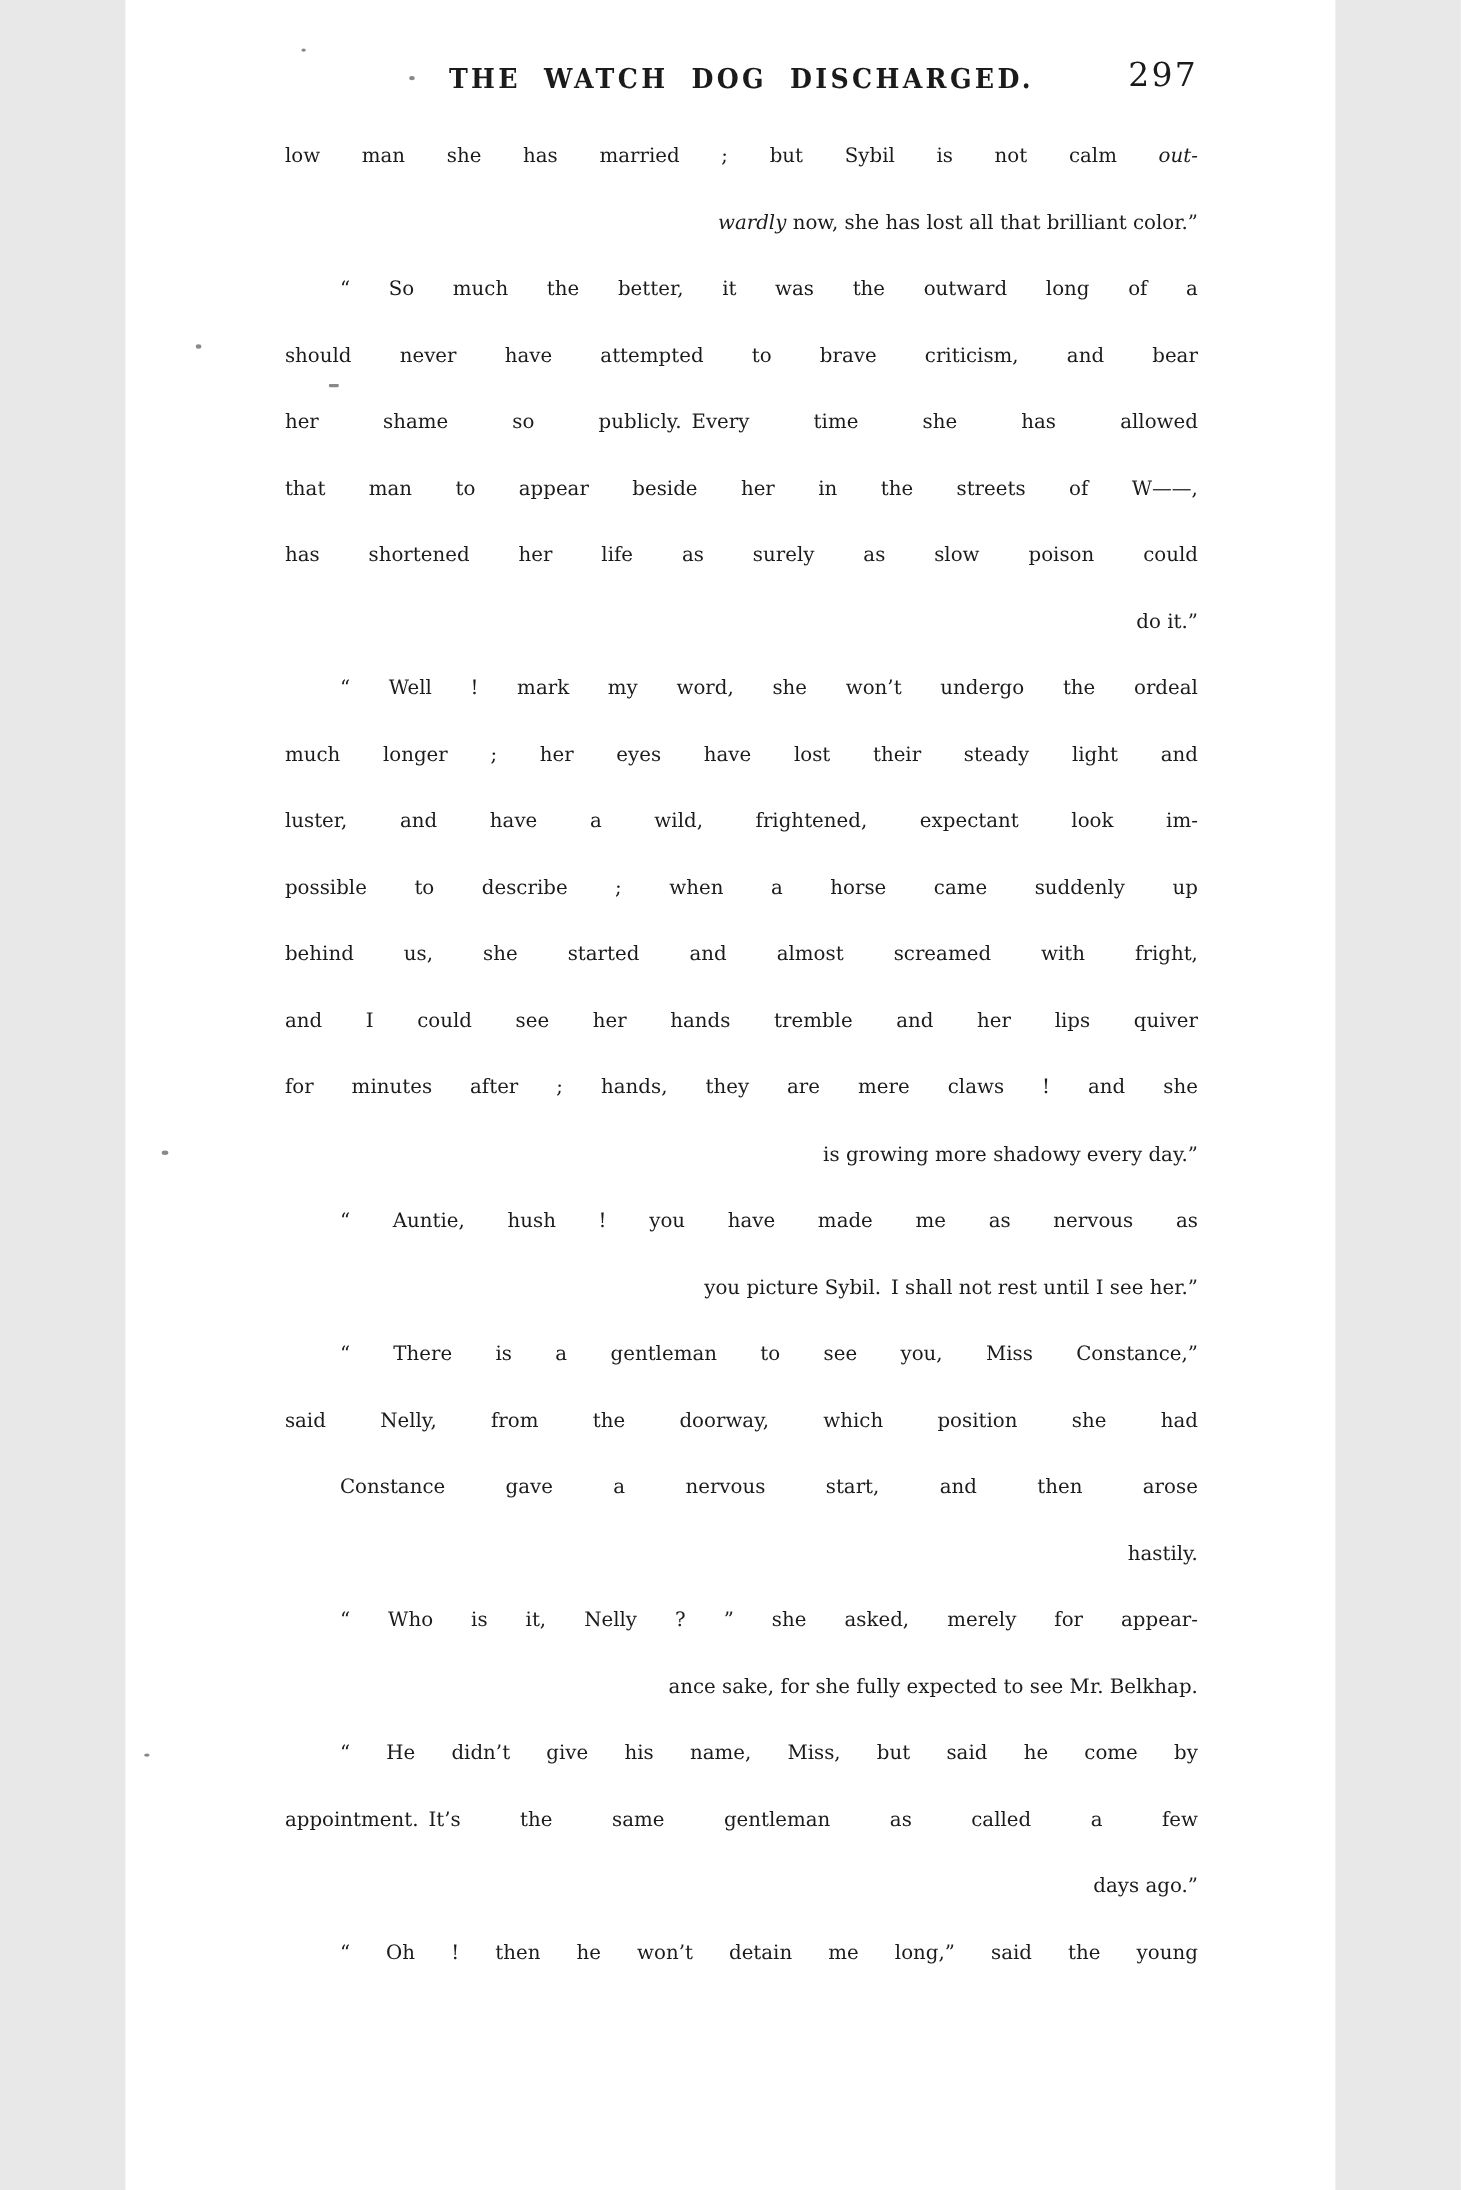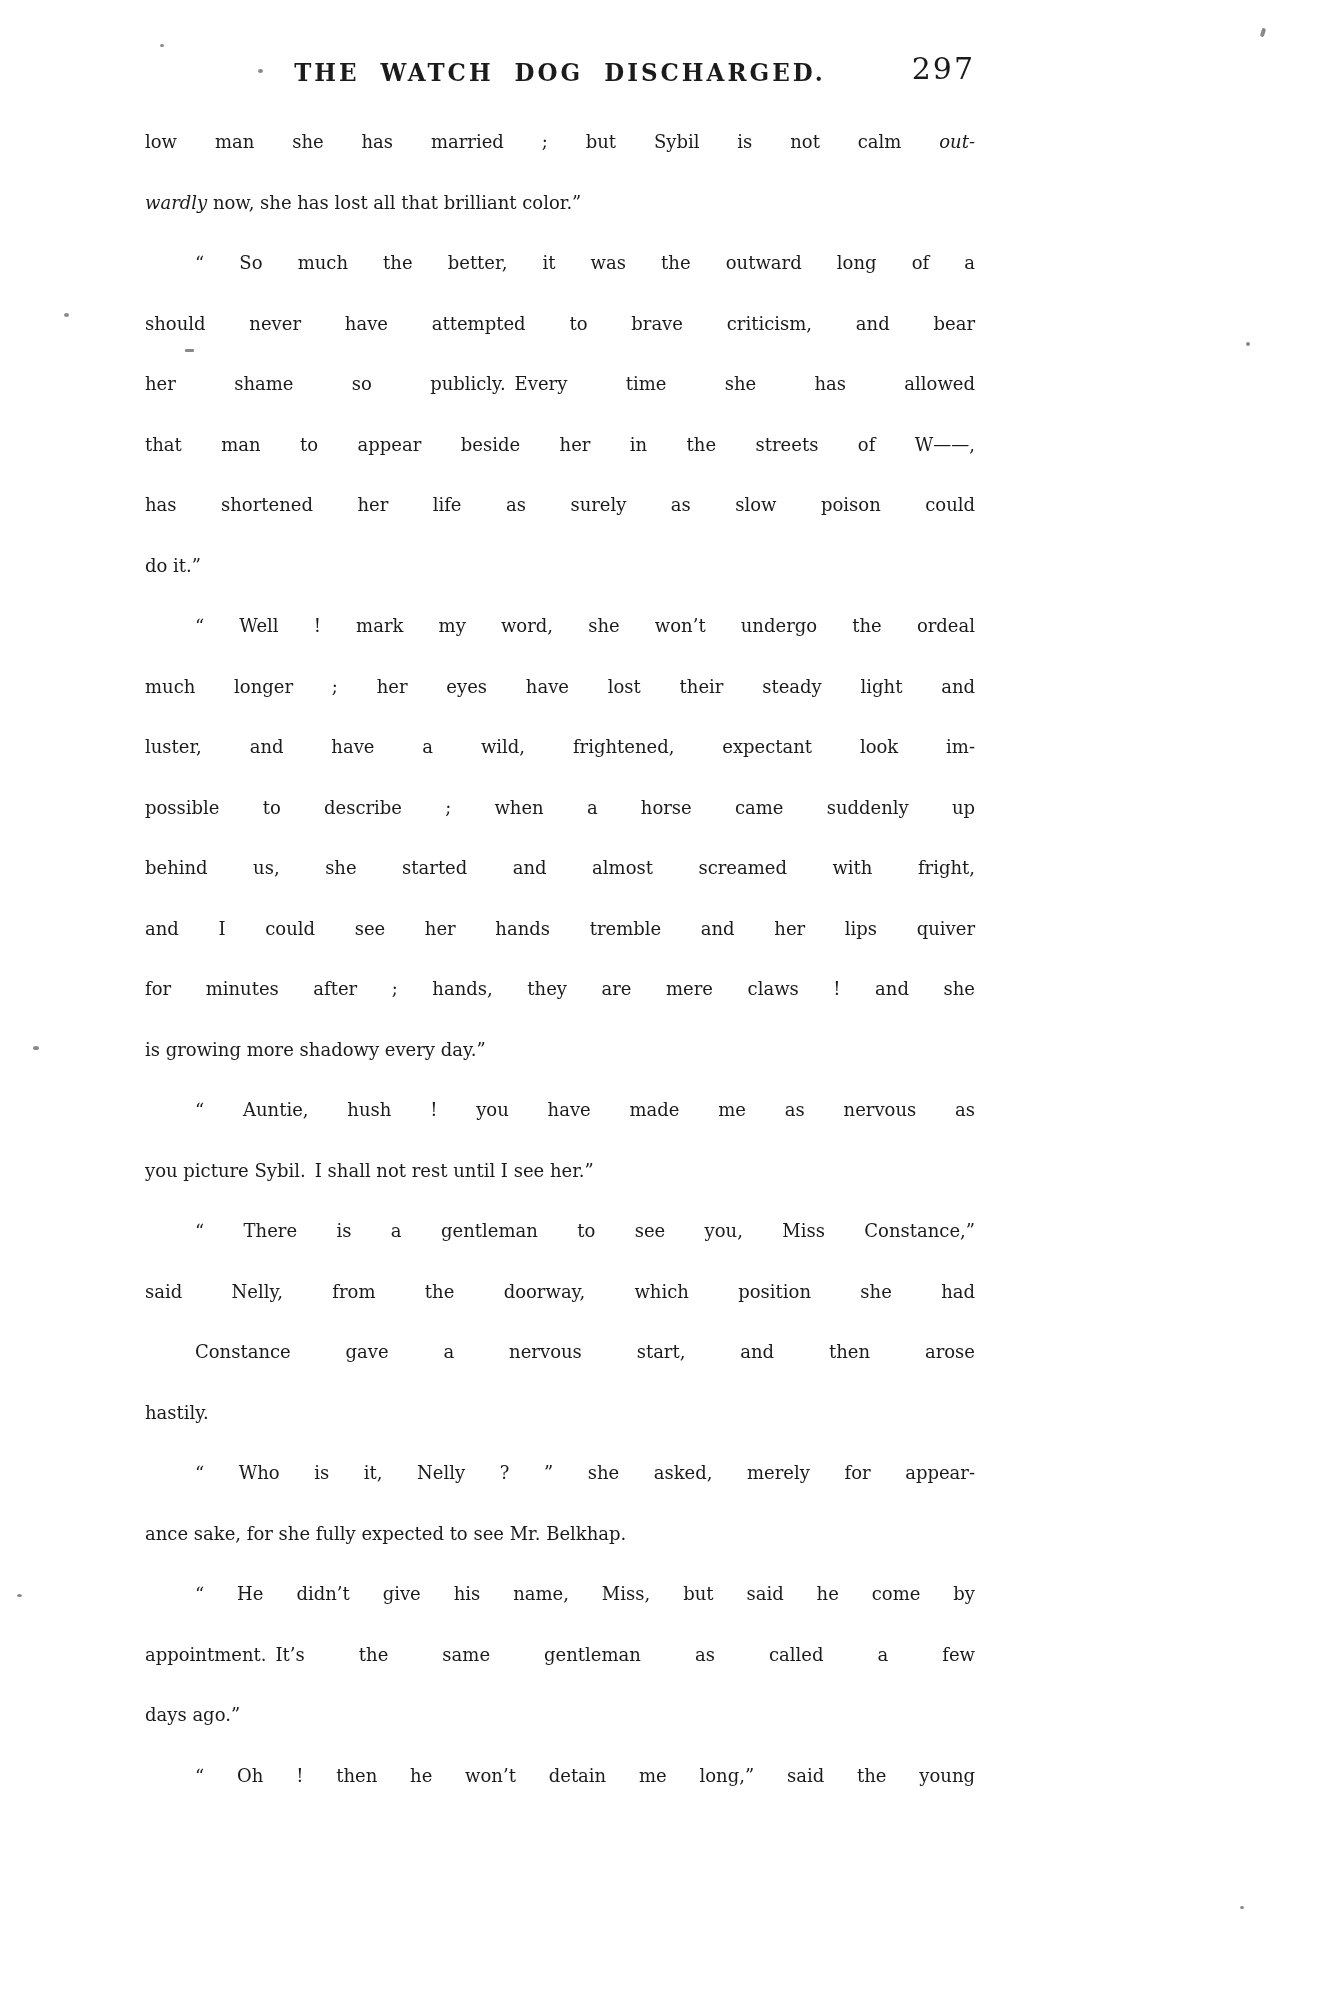--- a/index.html
+++ b/index.html
@@ -1,20 +1,20 @@
 <!DOCTYPE html>
 <html><head>
 <meta charset="utf-8">
 <style>
   html, body { margin: 0; padding: 0; }
   body { background: #e8e8e8; }
 
   .page {
     position: relative;
-    width: 1328px;
+    width: 1100px;
     height: 1991px;
     margin: 0 auto;
     background: #ffffff;
     color: #1b1b1b;
     font-family: "DejaVu Serif", serif;
     overflow: hidden;
   }
 
   .header {
     position: absolute;
@@ -48,20 +48,21 @@
     top: 112px;
     left: 145px;
     width: 830px;
     font-size: 18px;
     line-height: 60.5px;
   }
   .line {
     height: 60.5px;
     white-space: normal;
     overflow: visible;
+    text-align: right;
   }
   .line.j {
     text-align: justify;
     text-align-last: justify;
     text-justify: inter-word;
   }
   .line.ind { text-indent: 50px; }
   .it { font-style: italic; }
 
   

